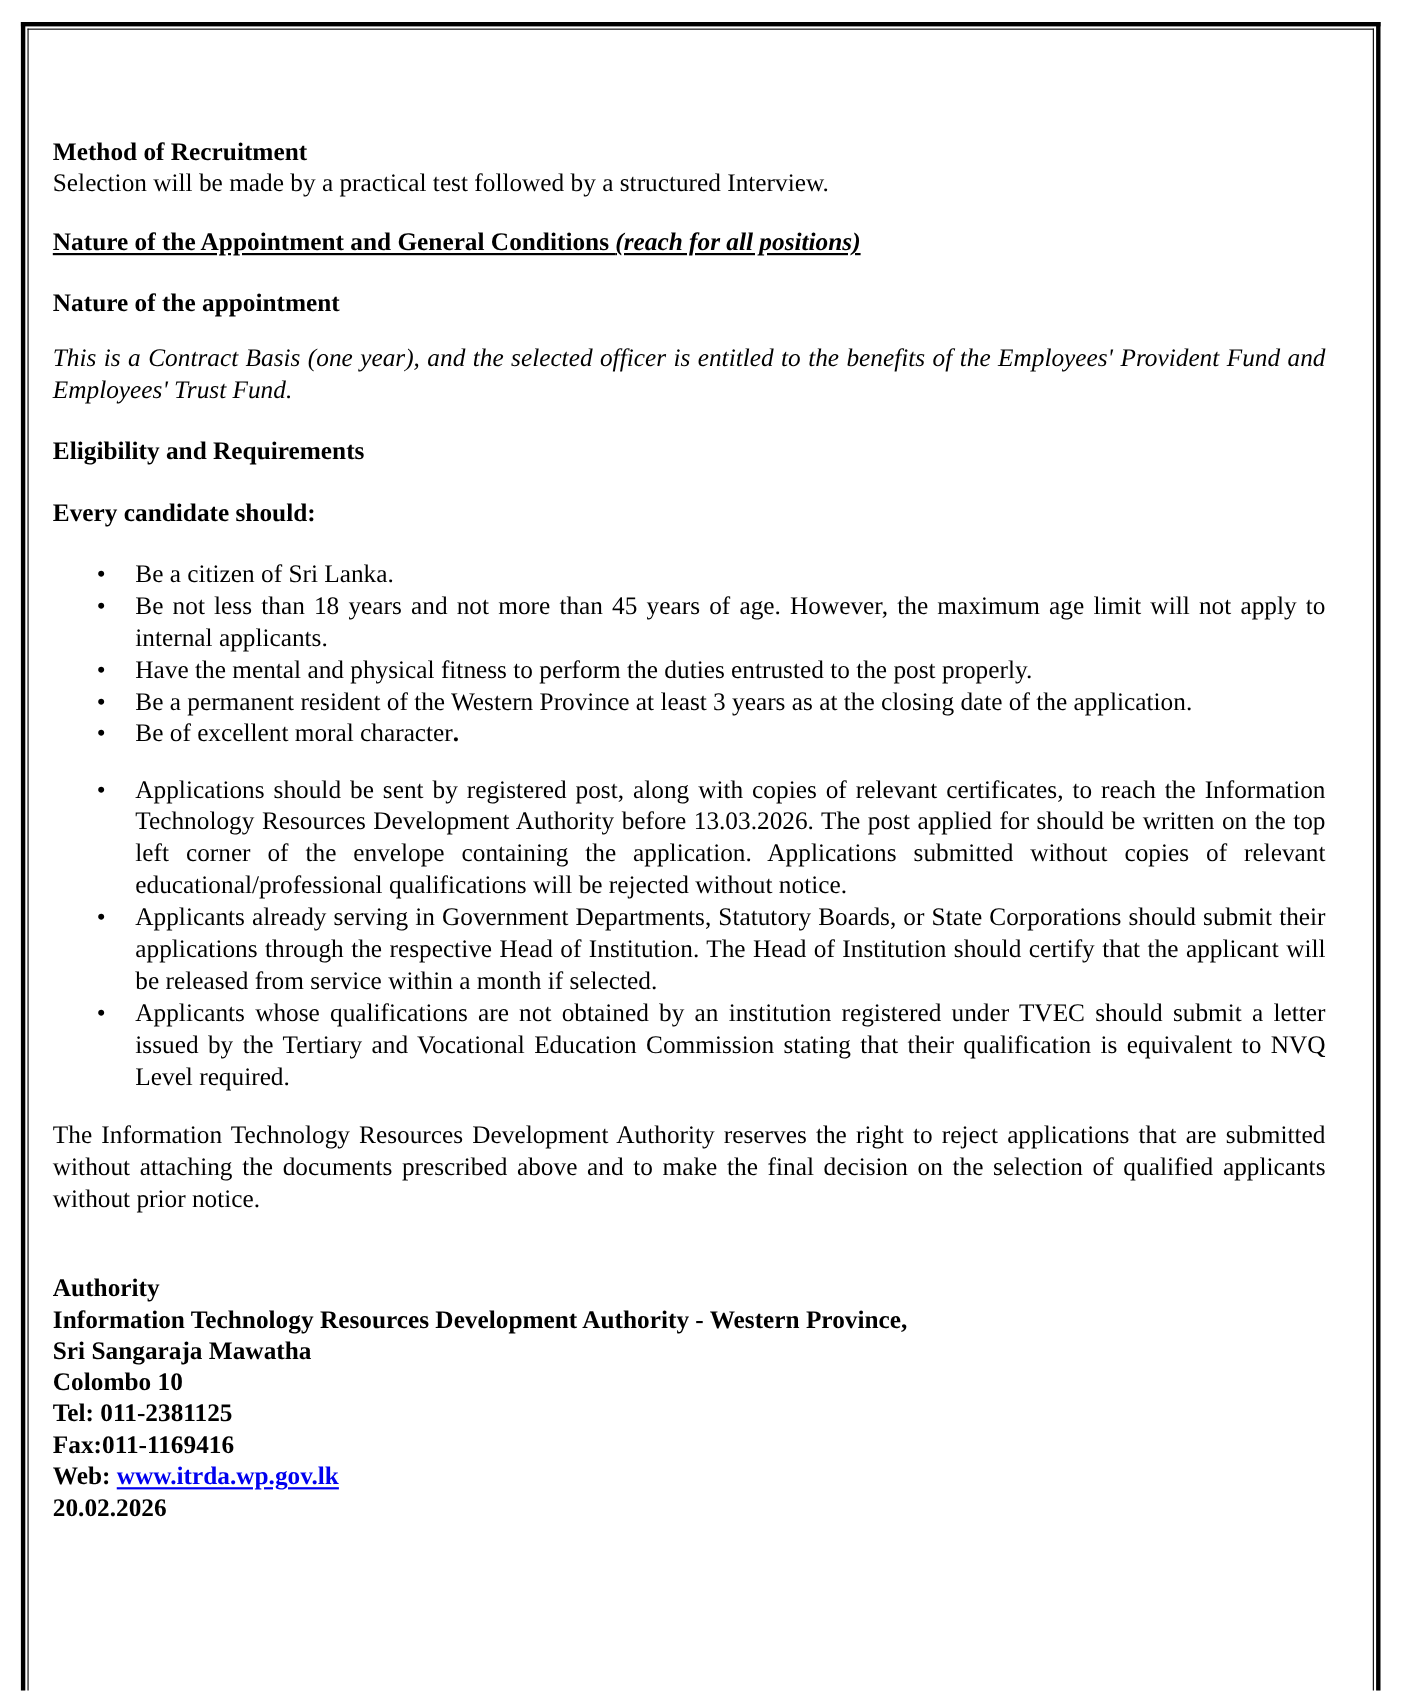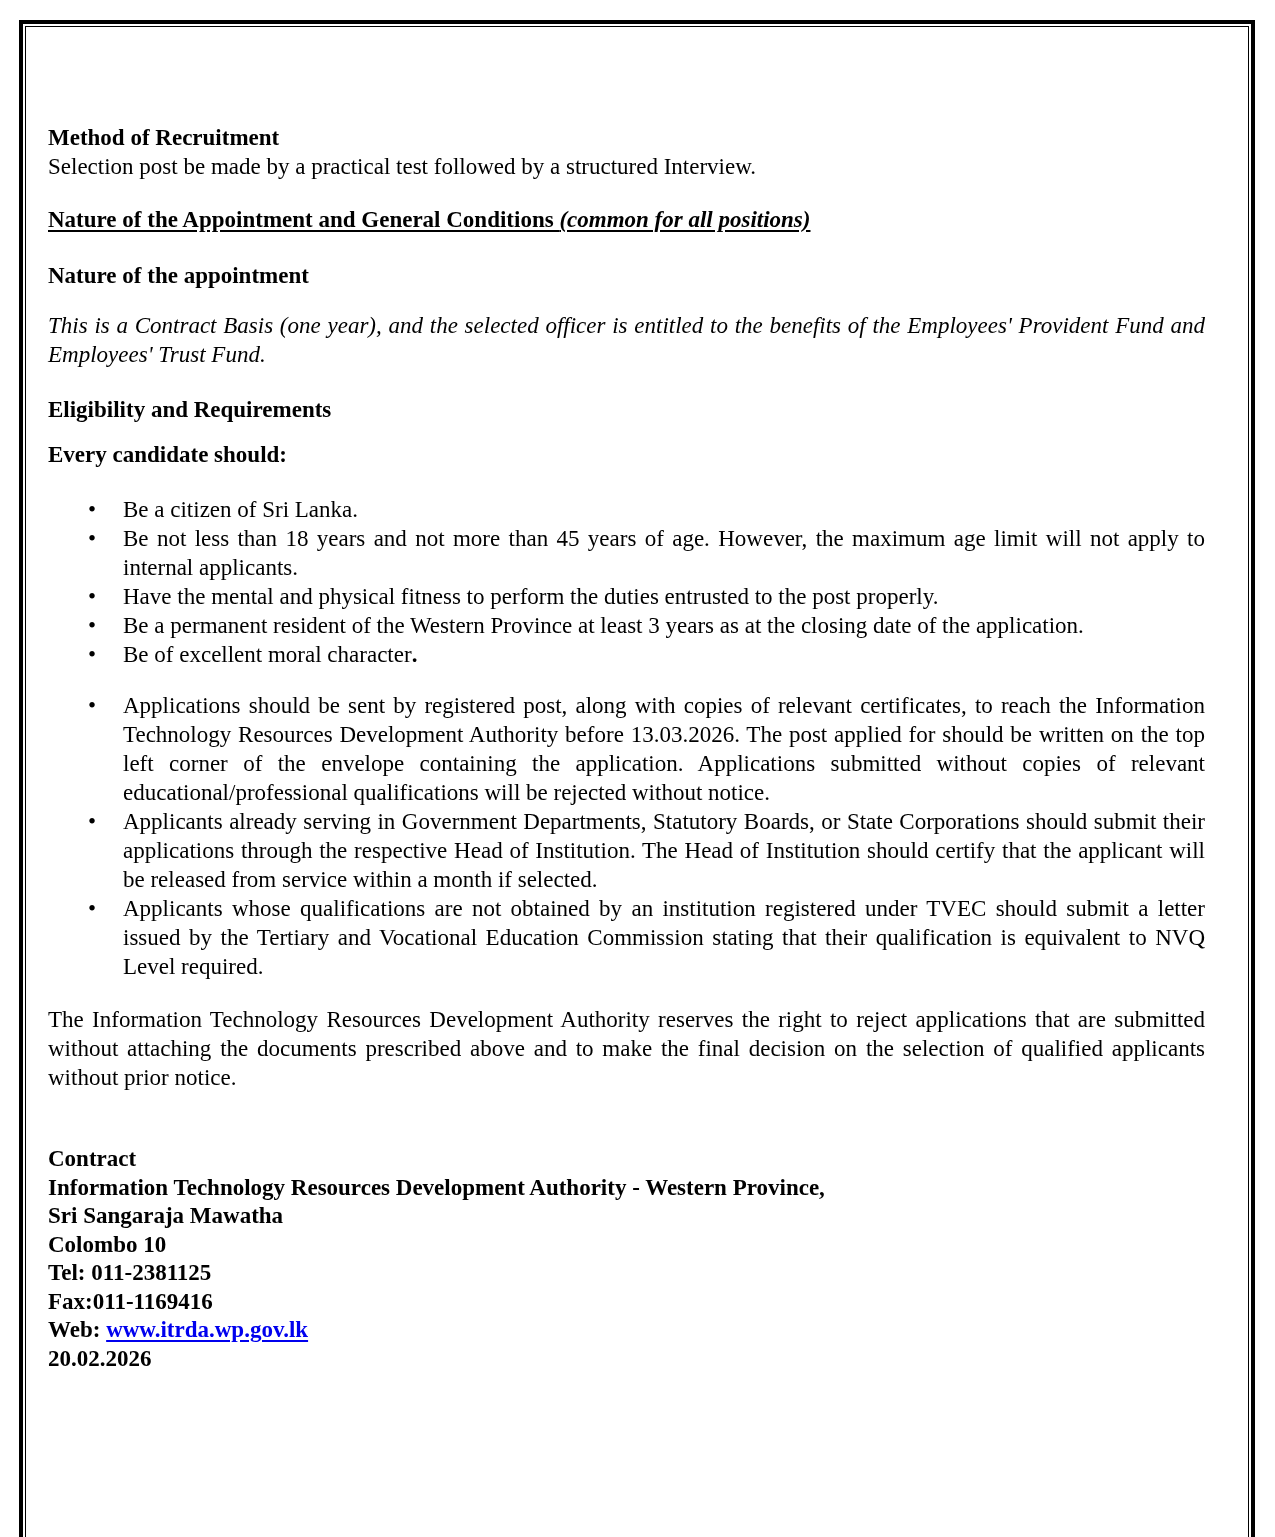--- a/index.html
+++ b/index.html
@@ -33,21 +33,21 @@
   .just { text-align: justify; }
 
   .gc-heading { margin-top: 24px; font-weight: bold; }
   .gc-underline { text-decoration: underline; text-decoration-thickness: 2px; text-underline-offset: 3px; }
   .gc-italic { font-style: italic; }
 
   .appointment-heading { margin-top: 27px; }
   .appointment-body { margin-top: 21px; font-style: italic; }
 
   .eligibility-heading { margin-top: 26px; }
-  .every-candidate { margin-top: 16px; }
+  .every-candidate { margin-top: 28px; }
 
   ul.bullets { margin-top: 26px; list-style: none; padding-left: 75px; }
   ul.bullets.app { margin-top: 22px; }
   ul.bullets li { position: relative; text-align: justify; }
   ul.bullets li .bullet-glyph {
     position: absolute; left: -35px; top: 0;
   }
 
   .application-heading { margin-top: 26px; }
   .closing-para { margin-top: 24px; }
@@ -60,25 +60,25 @@
 
 <div class="page">
 
   <div class="frame-outer">
     <div class="frame-inner"></div>
   </div>
 
   <div class="content">
 
     <div class="h">Method of Recruitment</div>
-    <div>Selection post be made by a practical test followed by a structured Interview.</div>
+    <div>Selection will be made by a practical test followed by a structured Interview.</div>
 
     <div class="gc-heading">
       <span class="gc-underline">
-        <span>Nature of the Appointment and General Conditions </span><span class="gc-italic">(common for all positions)</span>
+        <span>Nature of the Appointment and General Conditions </span><span class="gc-italic">(reach for all positions)</span>
       </span>
     </div>
 
     <div class="h appointment-heading">Nature of the appointment</div>
     <div class="just appointment-body">This is a Contract Basis (one year), and the selected officer is entitled to the benefits of the Employees' Provident Fund and Employees' Trust Fund.</div>
 
     <div class="h eligibility-heading">Eligibility and Requirements</div>
     <div class="h every-candidate">Every candidate should:</div>
 
     <ul class="bullets">
@@ -116,21 +116,21 @@
       </li>
       <li>
         <span class="bullet-glyph">•</span>
         <span>Applicants whose qualifications are not obtained by an institution registered under TVEC should submit a letter issued by the Tertiary and Vocational Education Commission stating that their qualification is equivalent to NVQ Level required.</span>
       </li>
     </ul>
 
     <div class="just closing-para">The Information Technology Resources Development Authority reserves the right to reject applications that are submitted without attaching the documents prescribed above and to make the final decision on the selection of qualified applicants without prior notice.</div>
 
     <div class="contact-block">
-      <div>Contract</div>
+      <div>Authority</div>
       <div>Information Technology Resources Development Authority - Western Province,</div>
       <div>Sri Sangaraja Mawatha</div>
       <div>Colombo 10</div>
       <div>Tel: 011-2381125</div>
       <div>Fax:011-1169416</div>
       <div>
         <span>Web: </span><a href="#" class="web-link">www.itrda.wp.gov.lk</a>
       </div>
       <div>20.02.2026</div>
     </div>

